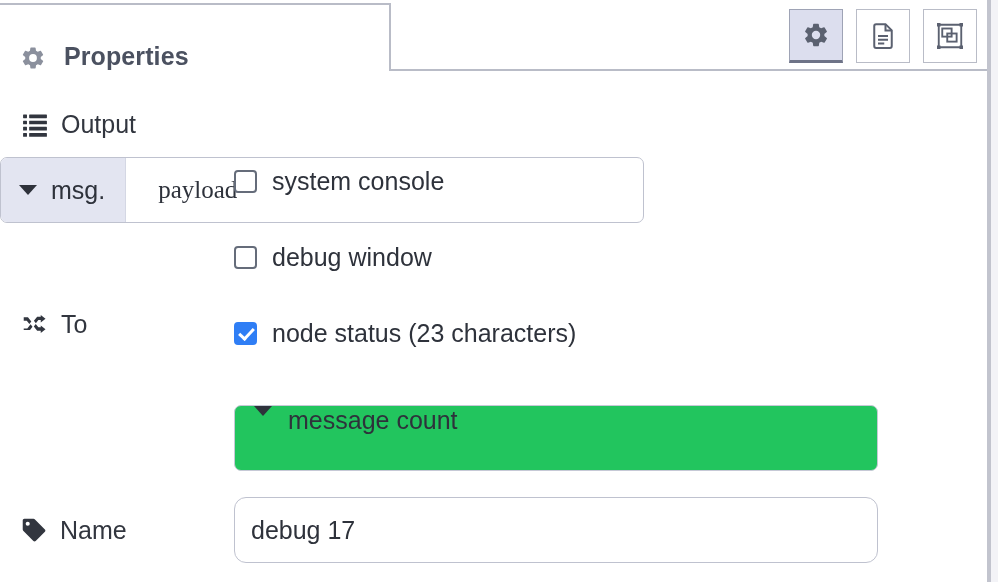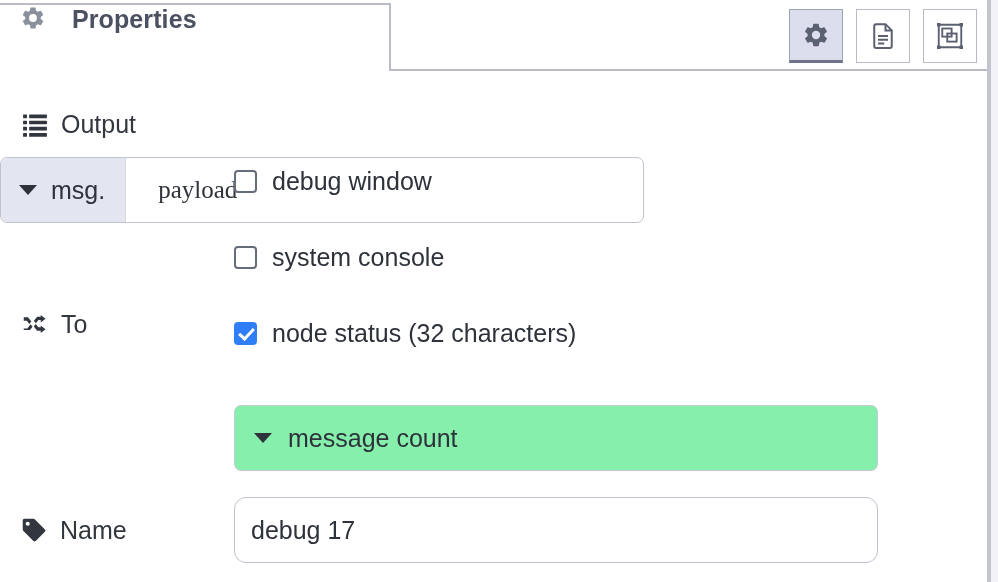--- a/index.html
+++ b/index.html
@@ -49,23 +49,23 @@
     background: #b9bcc7;
   }
   .tab {
     position: absolute;
     left: 0; top: 3px;
     width: 391px; height: 68px;
     background: #ffffff;
     border-top: 2px solid #b9bcc7;
     border-right: 2px solid #b9bcc7;
     display: flex;
-    align-items: flex-start;
+    align-items: flex-end;
     padding-left: 20px;
-    gap: 26px;
+    gap: 18px;
     cursor: pointer;
   }
   .tab-icon { width: 26px; height: 26px; display:block; }
   .tab-label {
     font-size: 25px;
     font-weight: bold;
     color: #4b5160;
     letter-spacing: 0.1px;
   }
 
@@ -187,23 +187,22 @@
     color: #2e323b;
     line-height: 1;
   }
 
   
   .select-box {
     width: 644px;
     height: 66px;
     border: 1px solid #c6c9d6;
     border-radius: 7px;
-    background: #86efac;
-    display: flex;
-    align-items: center;
+    background: #22c55e;
+    display: flex;
     gap: 16px;
     padding-left: 19px;
     cursor: pointer;
     font-size: 25px;
     color: #2e323b;
   }
 
   
   .text-input {
     width: 644px;
@@ -312,29 +311,29 @@
             <path d="M17.3 13.4l4.4 3.5-4.4 3.5v-2.2H14l-3.1-3.9 1.8-2.3 2.4 3h2.2v-1.6z"></path>
             <path d="M1.6 16.1h3.3l3-3.8 1.8 2.3-2.3 2.9h-5.8v-1.4z"></path>
           </svg>
         </span>
         <span class="lbl-text">To</span>
       </div>
 
       <div style="display:flex;flex-direction:column;gap:51px;">
         <label class="check-row">
           <span class="cbox"></span>
+          <span class="check-text">system console</span>
+        </label>
+        <label class="check-row">
+          <span class="cbox"></span>
           <span class="check-text">debug window</span>
         </label>
         <label class="check-row">
-          <span class="cbox"></span>
-          <span class="check-text">system console</span>
-        </label>
-        <label class="check-row">
           <span class="cbox checked"></span>
-          <span class="check-text">node status (32 characters)</span>
+          <span class="check-text">node status (23 characters)</span>
         </label>
       </div>
     </div>
 
     <div class="row" style="top:334px;">
       <div class="row-label" style="height:66px;"></div>
       <div class="select-box">
         <span class="caret"></span>
         <span>message count</span>
       </div>

